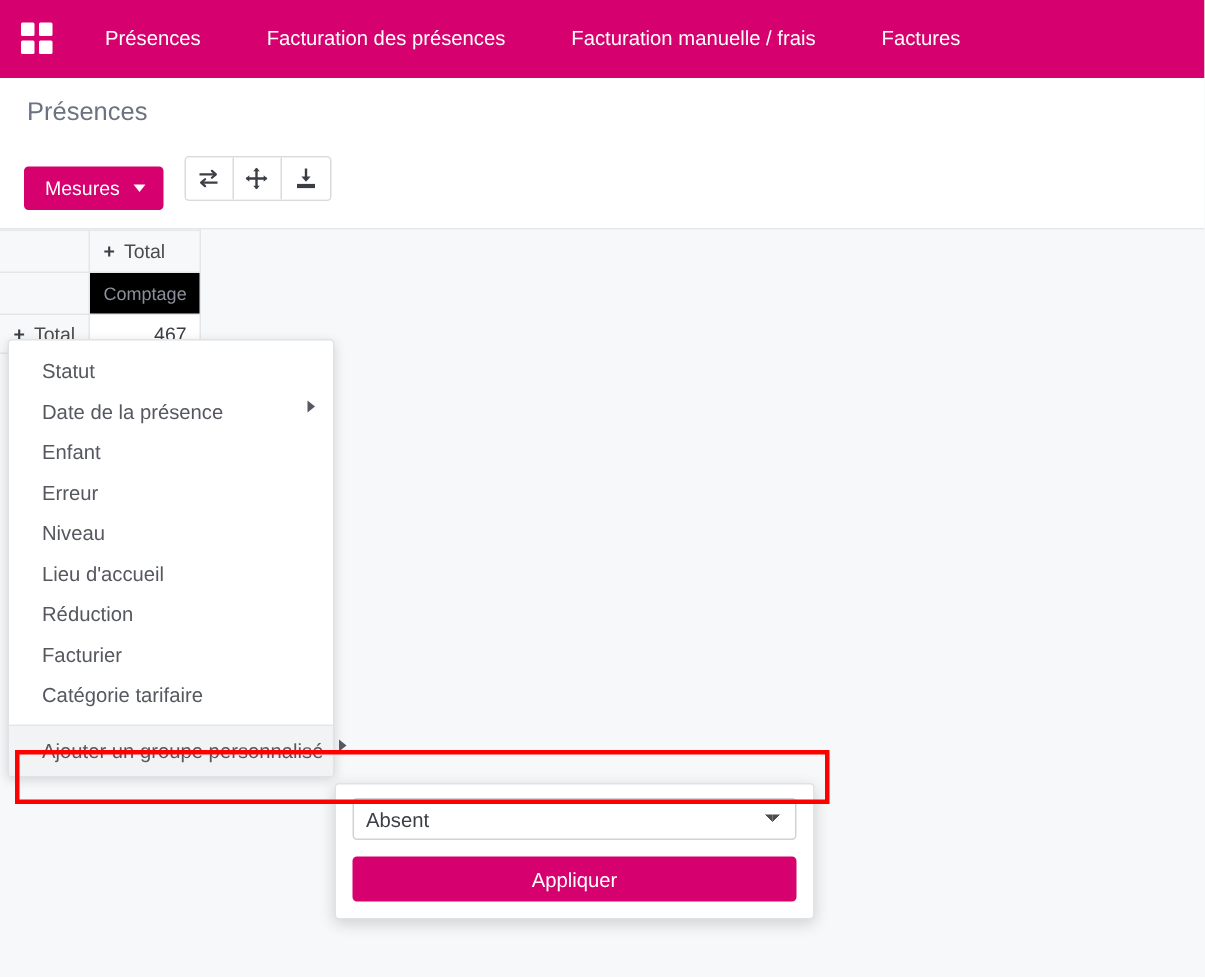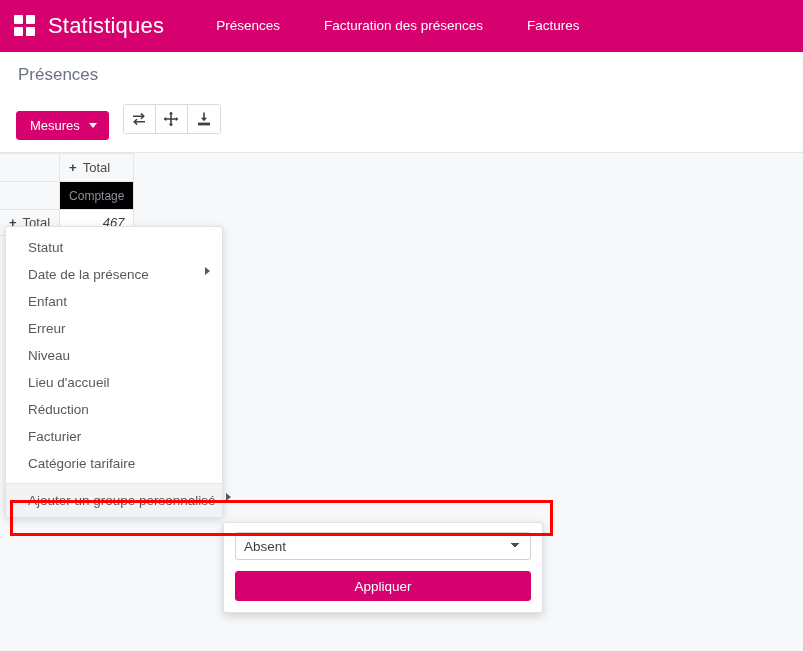--- a/index.html
+++ b/index.html
@@ -165,21 +165,20 @@
     text-align: left;
     cursor: pointer;
     border-left: none !important;
   }
   .val-cell {
     background: #ffffff;
     text-align: right;
     font-weight: bold;
     color: #3b3f45;
     cursor: pointer;
-    font-style: italic;
   }
   .plus-glyph {
     font-weight: bold;
     color: #3b3f45;
     margin-right: 6px;
     font-size: 13px;
   }
 
   
   .dropdown-menu {
@@ -282,24 +281,24 @@
 </head>
 <body>
 
 <div class="navbar">
   <div class="apps-icon">
     <i></i>
     <i></i>
     <i></i>
     <i></i>
   </div>
-  <div class="brand">Statistiques</div>
   <div class="nav-items">
     <div class="nav-item">Présences</div>
     <div class="nav-item">Facturation des présences</div>
+    <div class="nav-item">Facturation manuelle / frais</div>
     <div class="nav-item">Factures</div>
   </div>
 </div>
 
 <div class="control-panel">
   <div class="breadcrumb">Présences</div>
   <div class="toolbar">
     <button class="btn-measures">
       <span>Mesures</span>
       <span class="caret-down"></span>

